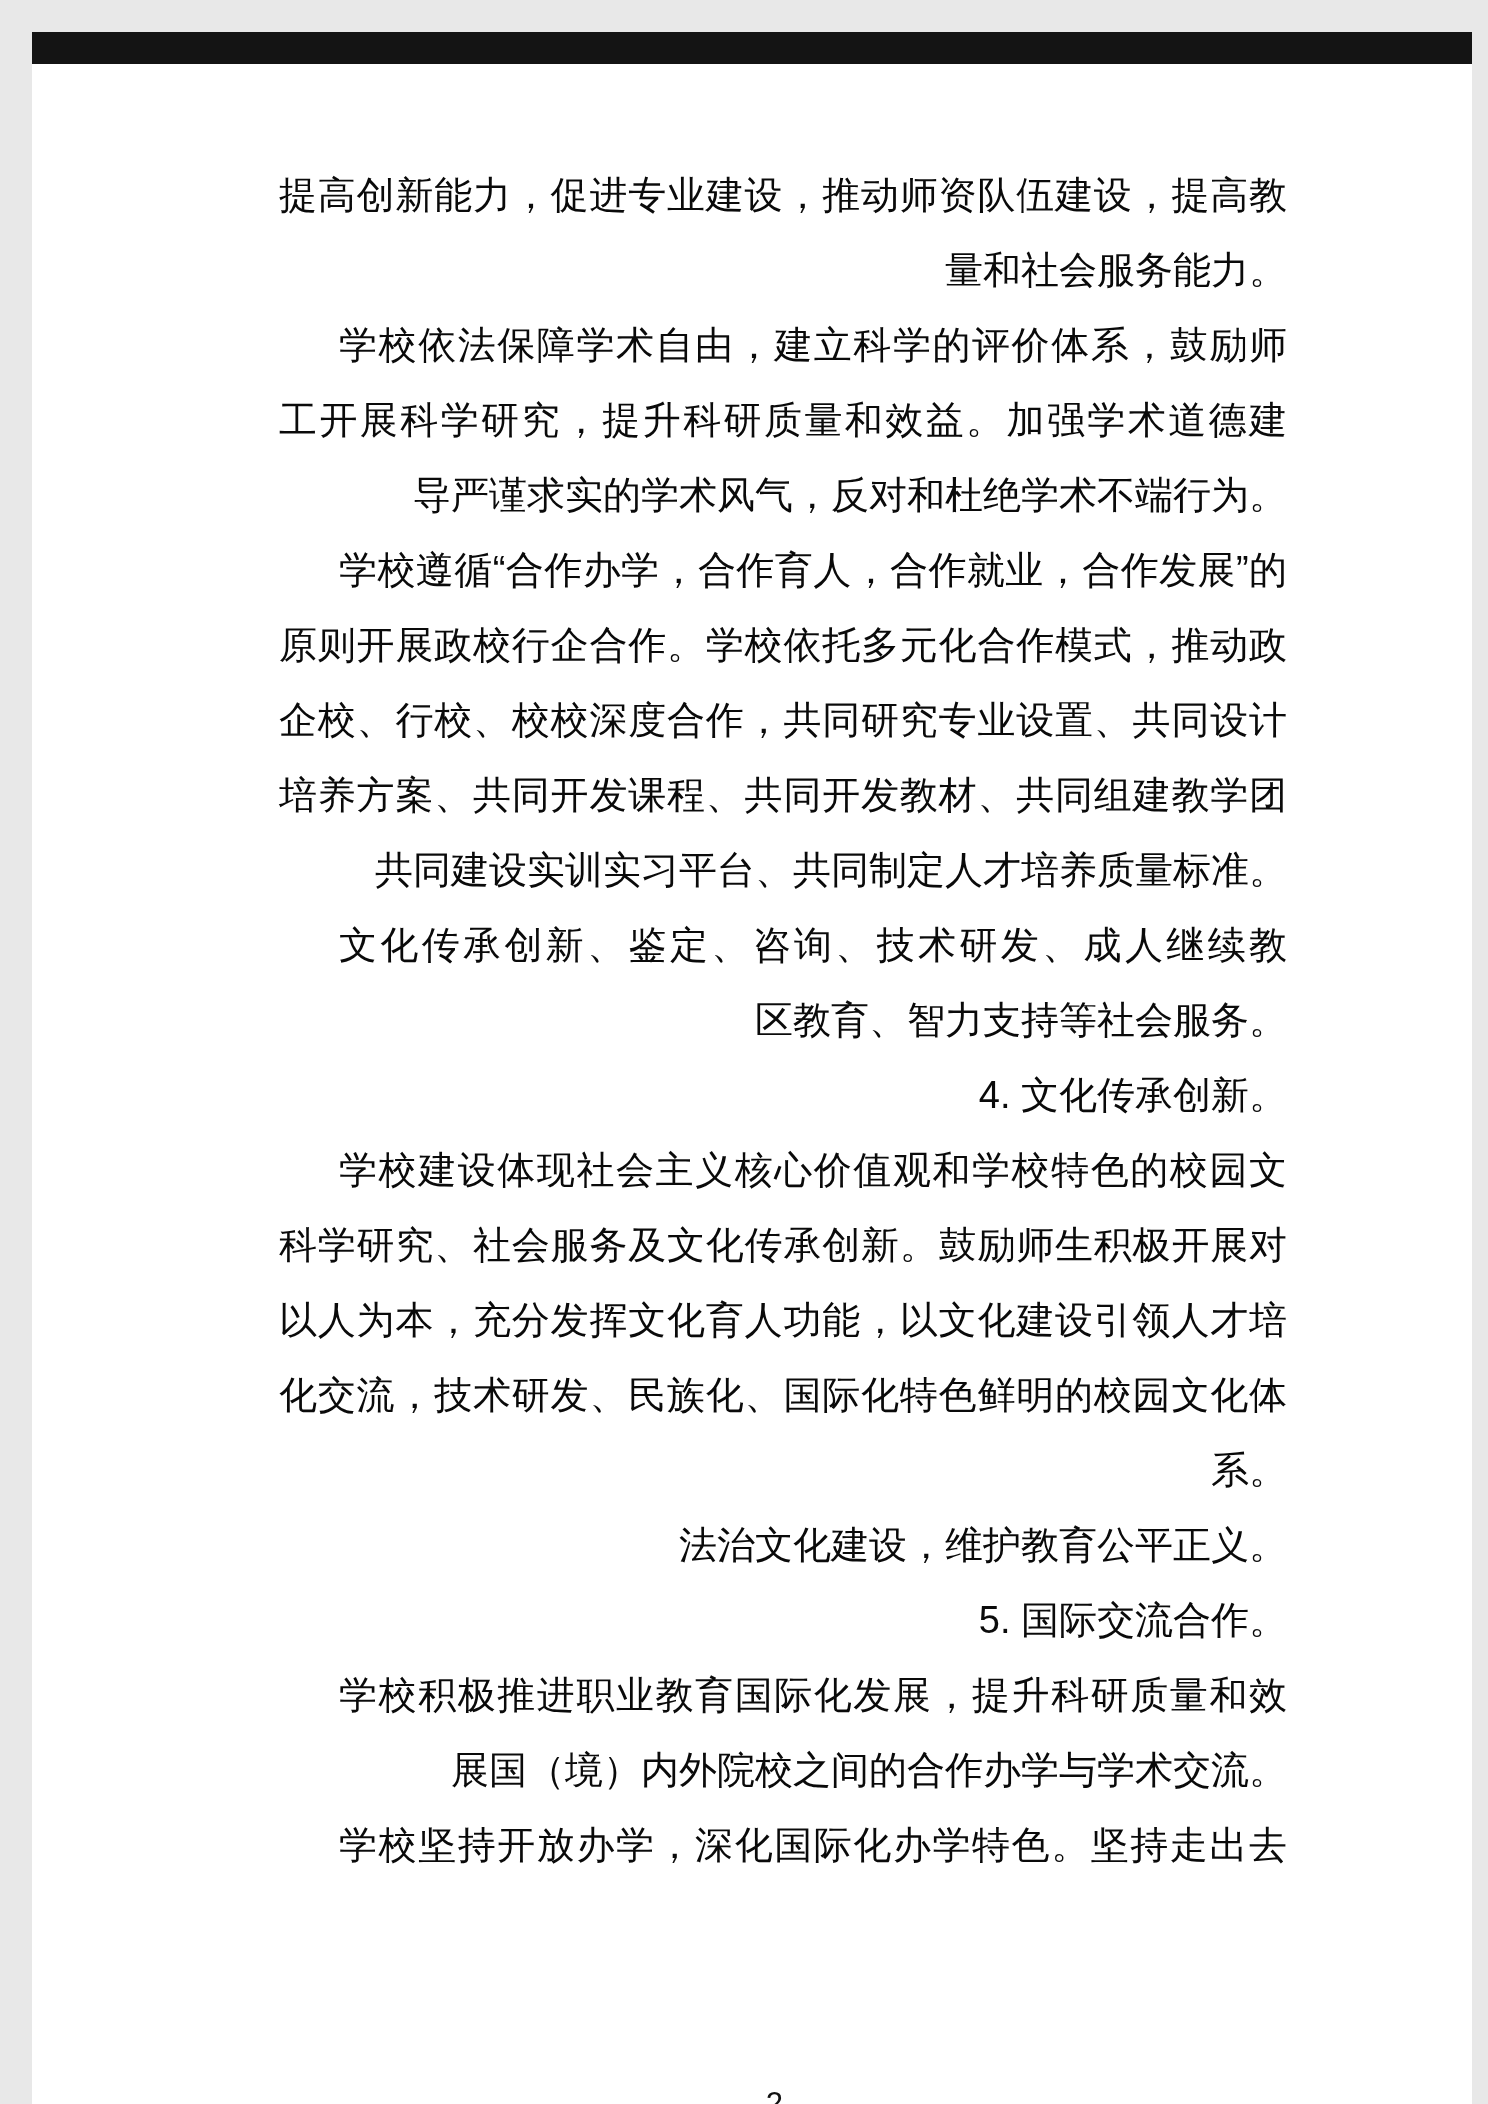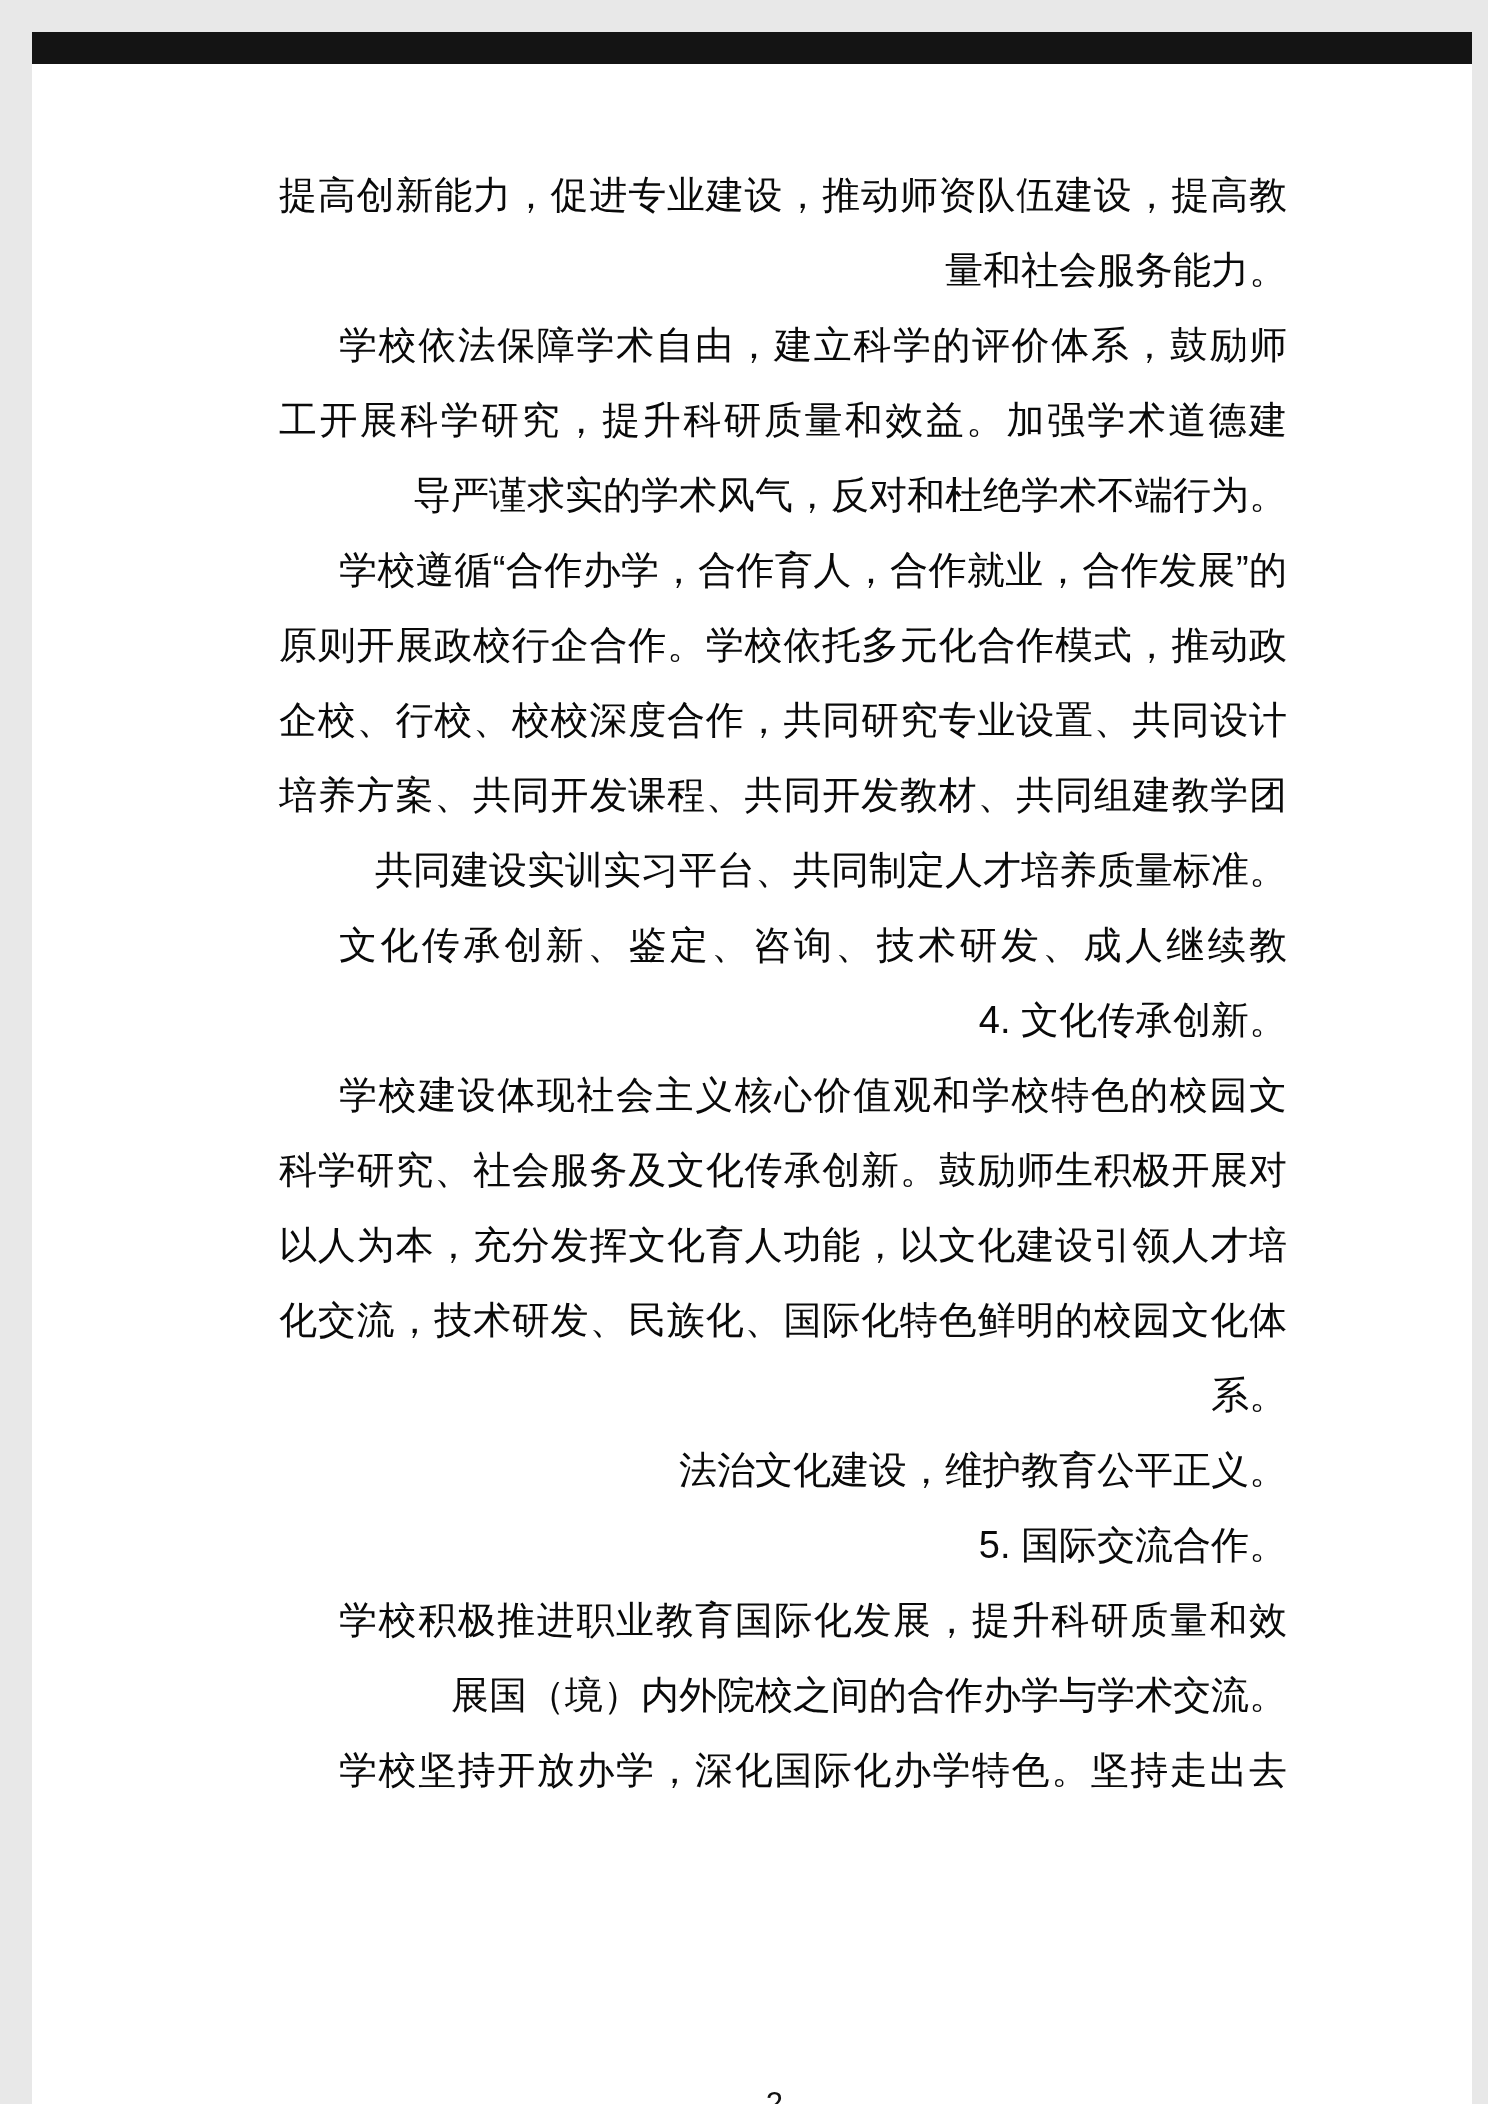--- a/index.html
+++ b/index.html
@@ -75,20 +75,21 @@
     <div class="line">量和社会服务能力。</div>
     <div class="line ind j">学校依法保障学术自由，建立科学的评价体系，鼓励师生员</div>
     <div class="line j">工开展科学研究，提升科研质量和效益。加强学术道德建设，倡</div>
     <div class="line">导严谨求实的学术风气，反对和杜绝学术不端行为。</div>
     <div class="line ind j">学校遵循“合作办学，合作育人，合作就业，合作发展”的</div>
     <div class="line j">原则开展政校行企合作。学校依托多元化合作模式，推动政校、</div>
     <div class="line j">企校、行校、校校深度合作，共同研究专业设置、共同设计人才</div>
     <div class="line j">培养方案、共同开发课程、共同开发教材、共同组建教学团队、</div>
     <div class="line">共同建设实训实习平台、共同制定人才培养质量标准。</div>
     <div class="line ind j">文化传承创新、鉴定、咨询、技术研发、成人继续教育、社</div>
+    <div class="line">区教育、智力支持等社会服务。</div>
     <div class="line ind">4. 文化传承创新。</div>
     <div class="line ind j">学校建设体现社会主义核心价值观和学校特色的校园文化，</div>
     <div class="line j">科学研究、社会服务及文化传承创新。鼓励师生积极开展对外文</div>
     <div class="line j">以人为本，充分发挥文化育人功能，以文化建设引领人才培养、</div>
     <div class="line j">化交流，技术研发、民族化、国际化特色鲜明的校园文化体</div>
     <div class="line">系。</div>
     <div class="line">法治文化建设，维护教育公平正义。</div>
     <div class="line ind">5. 国际交流合作。</div>
     <div class="line ind j">学校积极推进职业教育国际化发展，提升科研质量和效益，开</div>
     <div class="line">展国（境）内外院校之间的合作办学与学术交流。</div>

